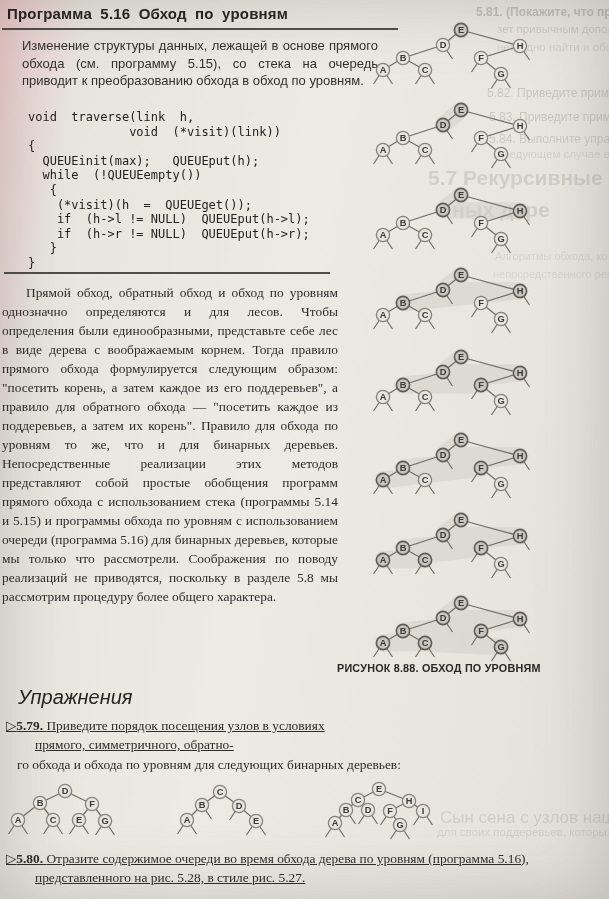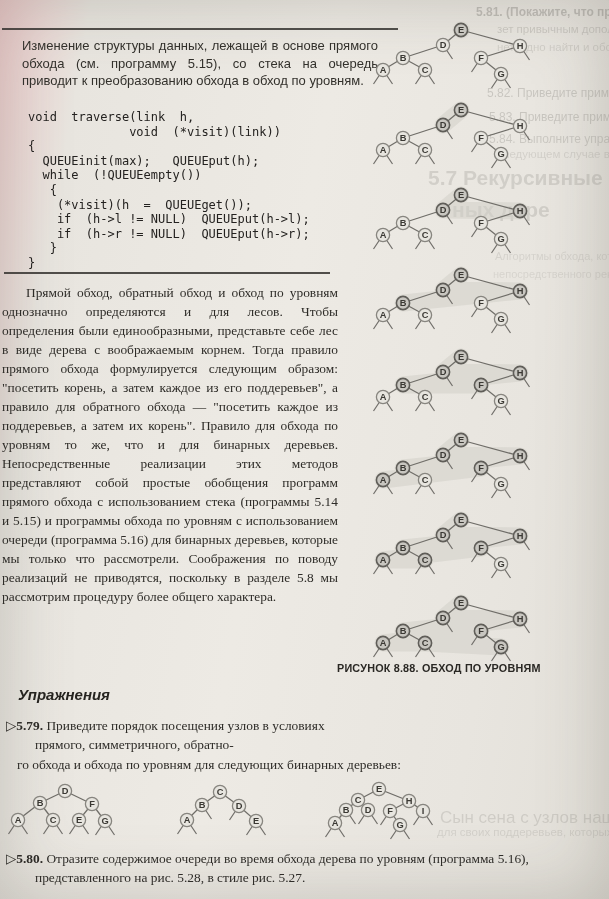--- a/index.html
+++ b/index.html
@@ -10,25 +10,25 @@
         box-shadow:inset 0 0 70px rgba(95,90,78,.28);}
   .abs{position:absolute;}
   .title{font-family:"Liberation Sans",sans-serif;font-weight:bold;font-size:15px;
          color:#262420;word-spacing:4px;letter-spacing:.2px;}
   .rule{background:#35332f;height:2px;opacity:.85;}
   .desc{font-family:"Liberation Sans",sans-serif;font-size:13px;line-height:17.5px;
         color:#33312c;text-align:justify;}
   .code{font-family:"DejaVu Sans Mono","Liberation Mono",monospace;font-weight:normal;
         font-size:12px;line-height:14.6px;color:#242220;white-space:pre;margin:0;}
   .body-par{font-size:13.4px;line-height:19px;color:#2e2c28;text-align:justify;text-indent:24px;}
-  .ex-head{font-family:"Liberation Sans",sans-serif;font-style:italic;font-weight:bold;
-           font-size:15px;color:#262420;}
+  .ex-head{font-family:"Liberation Sans",sans-serif;font-style:italic;font-weight:normal;
+           font-size:20px;color:#262420;}
   .ex{font-size:13.4px;line-height:19px;color:#2e2c28;}
   .ex .num{font-weight:bold;}
-  .hang{padding-left:32px;text-indent:-29px;}
+  .hang{padding-left:32px;text-indent:-29px;text-decoration:underline;}
   .cap-title{font-family:"Liberation Sans",sans-serif;font-weight:bold;font-size:10.8px;
              color:#2a2824;letter-spacing:.2px;}
   .cap-body{font-style:italic;font-size:11.8px;line-height:15.5px;color:#33312c;}
   .bleed{position:absolute;white-space:nowrap;color:#56544e;filter:blur(.6px);
          font-family:"Liberation Sans",sans-serif;}
   svg{position:absolute;overflow:visible;}
 </style>
 </head>
 <body>
 
@@ -43,20 +43,21 @@
       <div class="bleed" style="top: 132px; left: 489px; font-size: 12px; opacity: 0.2;">5.84. Выполните упражнение</div>
       <div class="bleed" style="top: 148px; left: 497px; font-size: 11.5px; opacity: 0.15;">следующем случае в резул</div>
       <div class="bleed" style="top: 166px; left: 428px; font-size: 21px; opacity: 0.16; font-weight: bold;">5.7 Рекурсивные ал</div>
       <div class="bleed" style="top: 198px; left: 452px; font-size: 21px; opacity: 0.16; font-weight: bold;">ных дере</div>
       <div class="bleed" style="top: 250px; left: 495px; font-size: 11px; opacity: 0.13;">Алгоритмы обхода, котор</div>
       <div class="bleed" style="top: 268px; left: 493px; font-size: 11px; opacity: 0.12;">непосредственного рекурс</div>
       <div class="bleed" style="top: 808px; left: 440px; font-size: 17px; opacity: 0.16;">Сын сена с узлов наших при са</div>
       <div class="bleed" style="top: 826px; left: 437px; font-size: 11.5px; opacity: 0.14;">для своих поддеревьев, которых выписан</div>
     </div>
 
+  <div class="abs title" style="top:5px;left:7px;">Программа 5.16 Обход по уровням</div>
   <div class="abs rule" style="top:28px;left:2px;width:396px;"></div>
 
   <div class="abs desc" style="top:37px;left:22px;width:356px;">Изменение структуры данных, лежащей в основе прямого обхода (см. программу 5.15), со стека на очередь приводит к преобразованию обхода в обход по уровням.</div>
 
   <pre class="abs code" style="top:110px;left:28px;">void  traverse(link  h,
               void  (*visit)(link))
 {
   QUEUEinit(max);   QUEUEput(h);
   while  (!QUEUEempty())
    {

